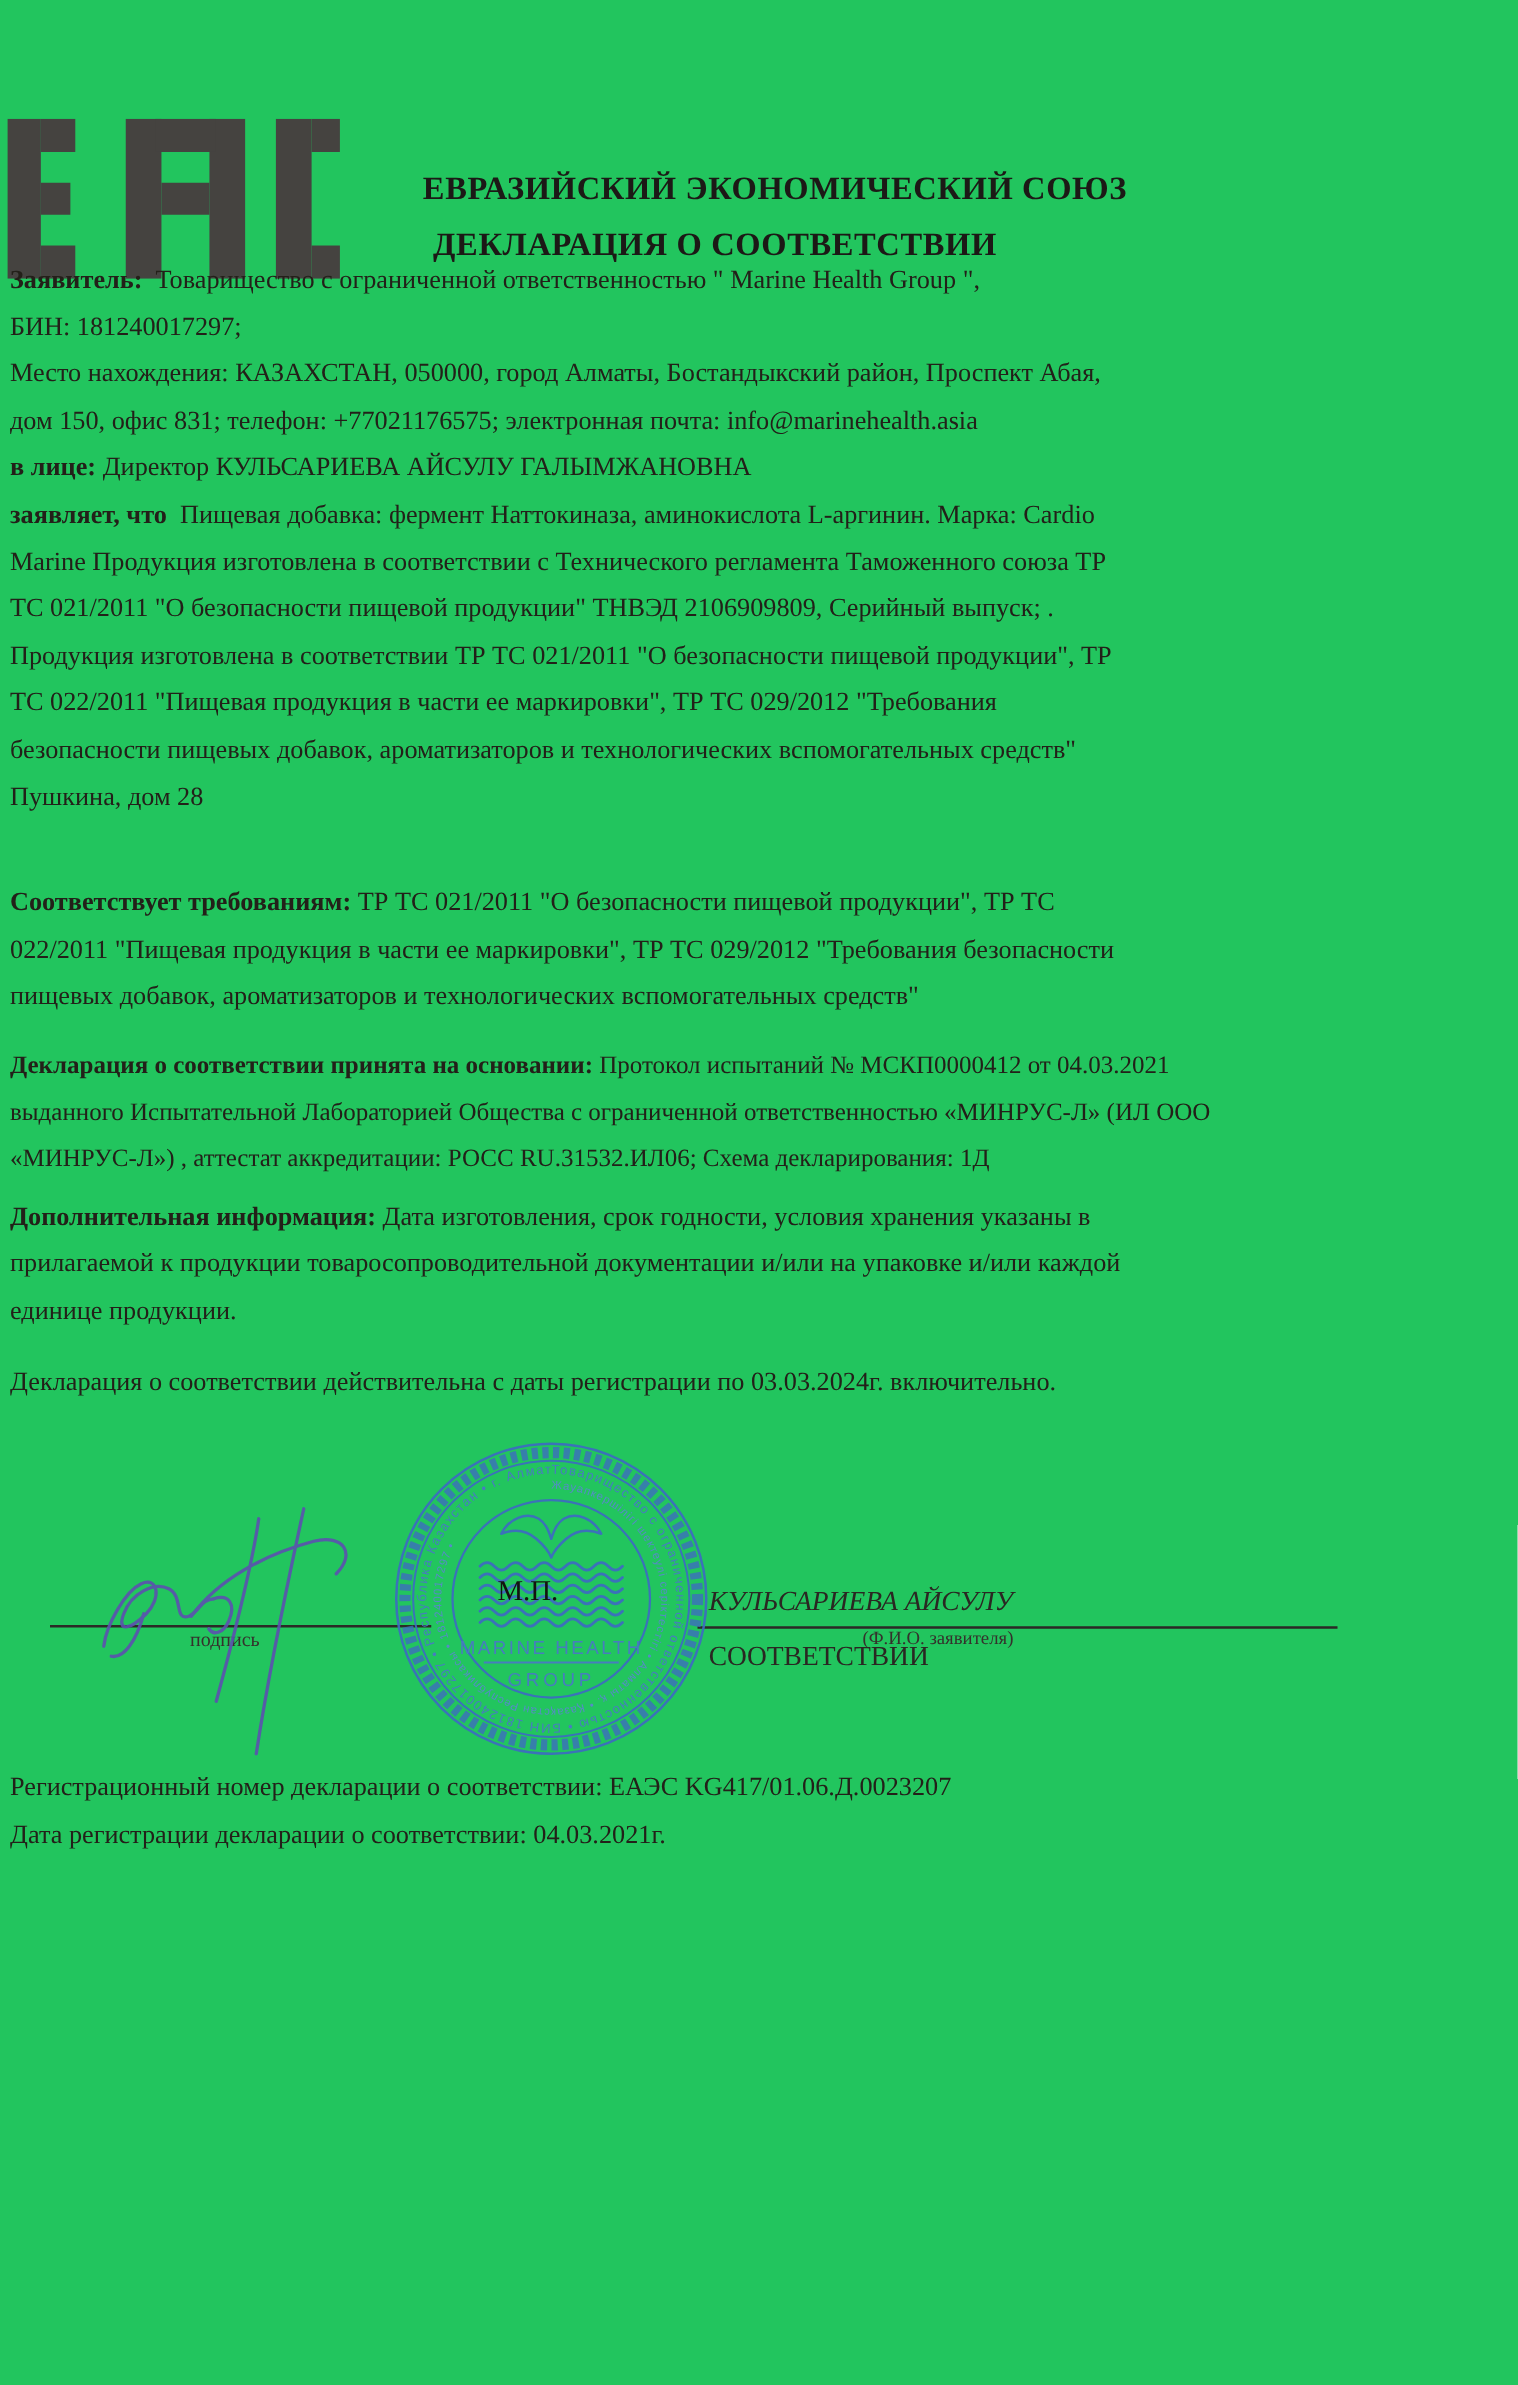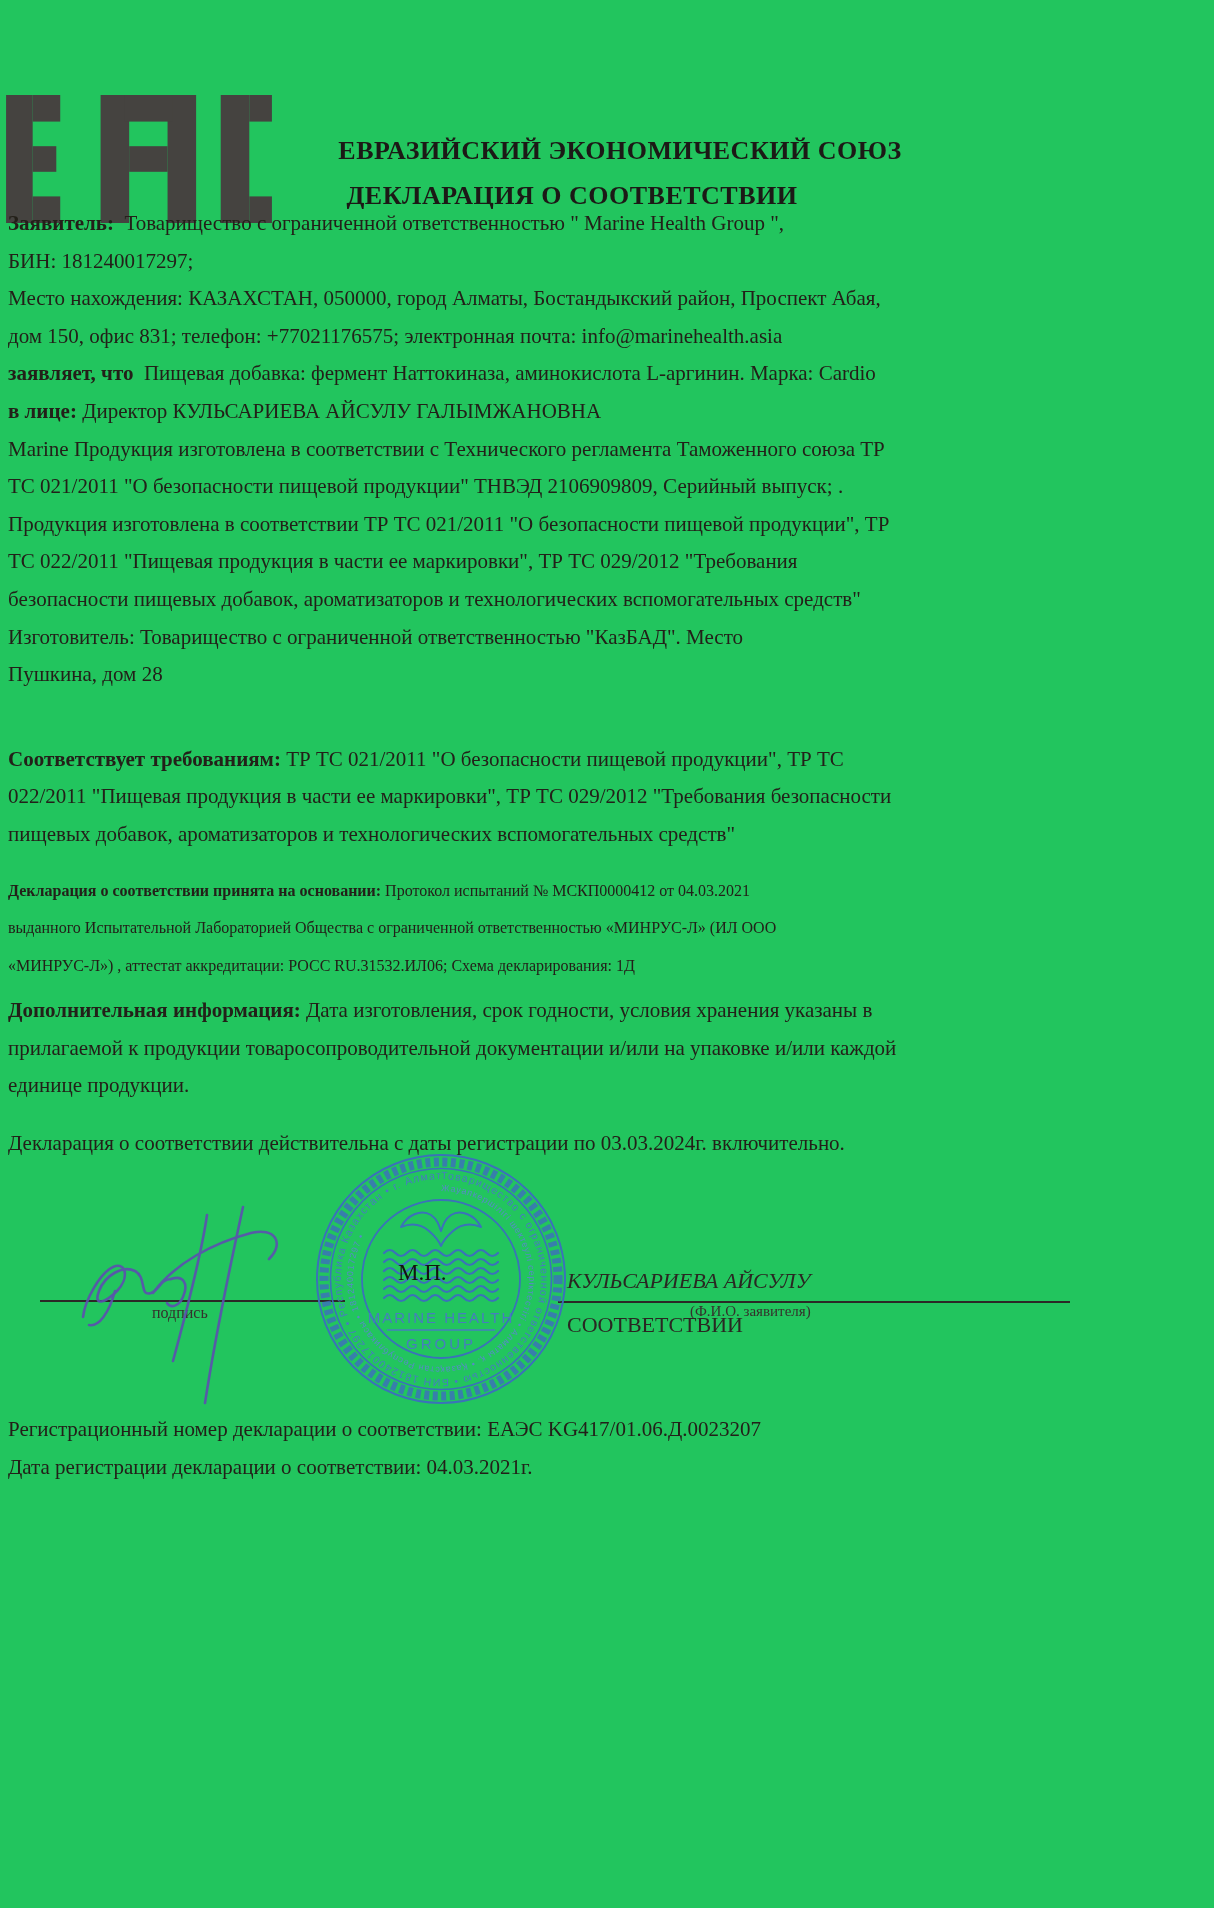--- a/index.html
+++ b/index.html
@@ -19,21 +19,21 @@
     text-align:center;font-weight:bold;font-size:26px;line-height:45px;
     letter-spacing:0.5px;color:#1c1916;
   }
   .title .t2{display:block;margin-right:96px;}
   
   .doc-body{
     position:absolute;left:8px;top:205px;width:1190px;
     font-size:21px;line-height:37.6px;color:#232019;
   }
   .para{margin:0;}
-  .para.small{font-size:16px;}
+  .para.small{font-size:20px;}
   .tline{white-space:pre-wrap;}
   .tline .b{font-weight:bold;}
   
   .rule{position:absolute;height:0;border-top:2px solid #2b2926;z-index:1;}
   .rule-left{left:40px;top:1300px;width:305px;}
   .rule-right{left:558px;top:1301px;width:512px;}
   .sign-label{position:absolute;left:152px;top:1304px;font-size:16px;color:#35312c;z-index:1;}
   .fio-label{position:absolute;left:690px;top:1303px;font-size:15px;color:#35312c;z-index:1;}
   .name1{position:absolute;left:567px;top:1268px;font-size:22px;color:#2a2722;z-index:1;font-style:italic;}
   .name2{position:absolute;left:567px;top:1312px;font-size:22px;color:#2a2722;z-index:1;}
@@ -75,28 +75,27 @@
     <span class="t1">ЕВРАЗИЙСКИЙ ЭКОНОМИЧЕСКИЙ СОЮЗ</span>
     <span class="t2">ДЕКЛАРАЦИЯ О СООТВЕТСТВИИ</span>
   </div>
 
   <div class="doc-body">
       <div class="para" style="margin-top: 0px;">
         <div class="tline"><span class="b">Заявитель:</span><span>  Товарищество с ограниченной ответственностью " Marine Health Group ",</span></div>
         <div class="tline"><span>БИН: 181240017297;</span></div>
         <div class="tline"><span>Место нахождения: КАЗАХСТАН, 050000, город Алматы, Бостандыкский район, Проспект Абая,</span></div>
         <div class="tline"><span>дом 150, офис 831; телефон: +77021176575; электронная почта: info@marinehealth.asia</span></div>
+        <div class="tline"><span class="b">в лице:</span><span> Директор КУЛЬСАРИЕВА АЙСУЛУ ГАЛЫМЖАНОВНА</span></div>
         <div class="tline"><span class="b">заявляет, что</span><span>  Пищевая добавка: фермент Наттокиназа, аминокислота L-аргинин. Марка: Cardio</span></div>
-        <div class="tline"><span class="b">в лице:</span><span> Директор КУЛЬСАРИЕВА АЙСУЛУ ГАЛЫМЖАНОВНА</span></div>
         <div class="tline"><span>Marine Продукция изготовлена в соответствии с Технического регламента Таможенного союза ТР</span></div>
         <div class="tline"><span>ТС 021/2011 "О безопасности пищевой продукции" ТНВЭД 2106909809, Серийный выпуск; .</span></div>
         <div class="tline"><span>Продукция изготовлена в соответствии ТР ТС 021/2011 "О безопасности пищевой продукции", ТР</span></div>
         <div class="tline"><span>ТС 022/2011 "Пищевая продукция в части ее маркировки", ТР ТС 029/2012 "Требования</span></div>
         <div class="tline"><span>безопасности пищевых добавок, ароматизаторов и технологических вспомогательных средств"</span></div>
-        <div class="tline"><span>Изготовитель: Товарищество с ограниченной ответственностью "КазБАД". Место</span></div>
         <div class="tline"><span>Пушкина, дом 28</span></div>
       </div>
       <div class="para" style="margin-top: 47px;">
         <div class="tline"><span class="b">Соответствует требованиям:</span><span> ТР ТС 021/2011 "О безопасности пищевой продукции", ТР ТС</span></div>
         <div class="tline"><span>022/2011 "Пищевая продукция в части ее маркировки", ТР ТС 029/2012 "Требования безопасности</span></div>
         <div class="tline"><span>пищевых добавок, ароматизаторов и технологических вспомогательных средств"</span></div>
       </div>
       <div class="para small" style="margin-top: 18px;">
         <div class="tline"><span class="b">Декларация о соответствии принята на основании:</span><span> Протокол испытаний № МСКП0000412 от 04.03.2021</span></div>
         <div class="tline"><span>выданного Испытательной Лабораторией Общества с ограниченной ответственностью «МИНРУС-Л» (ИЛ ООО</span></div>

